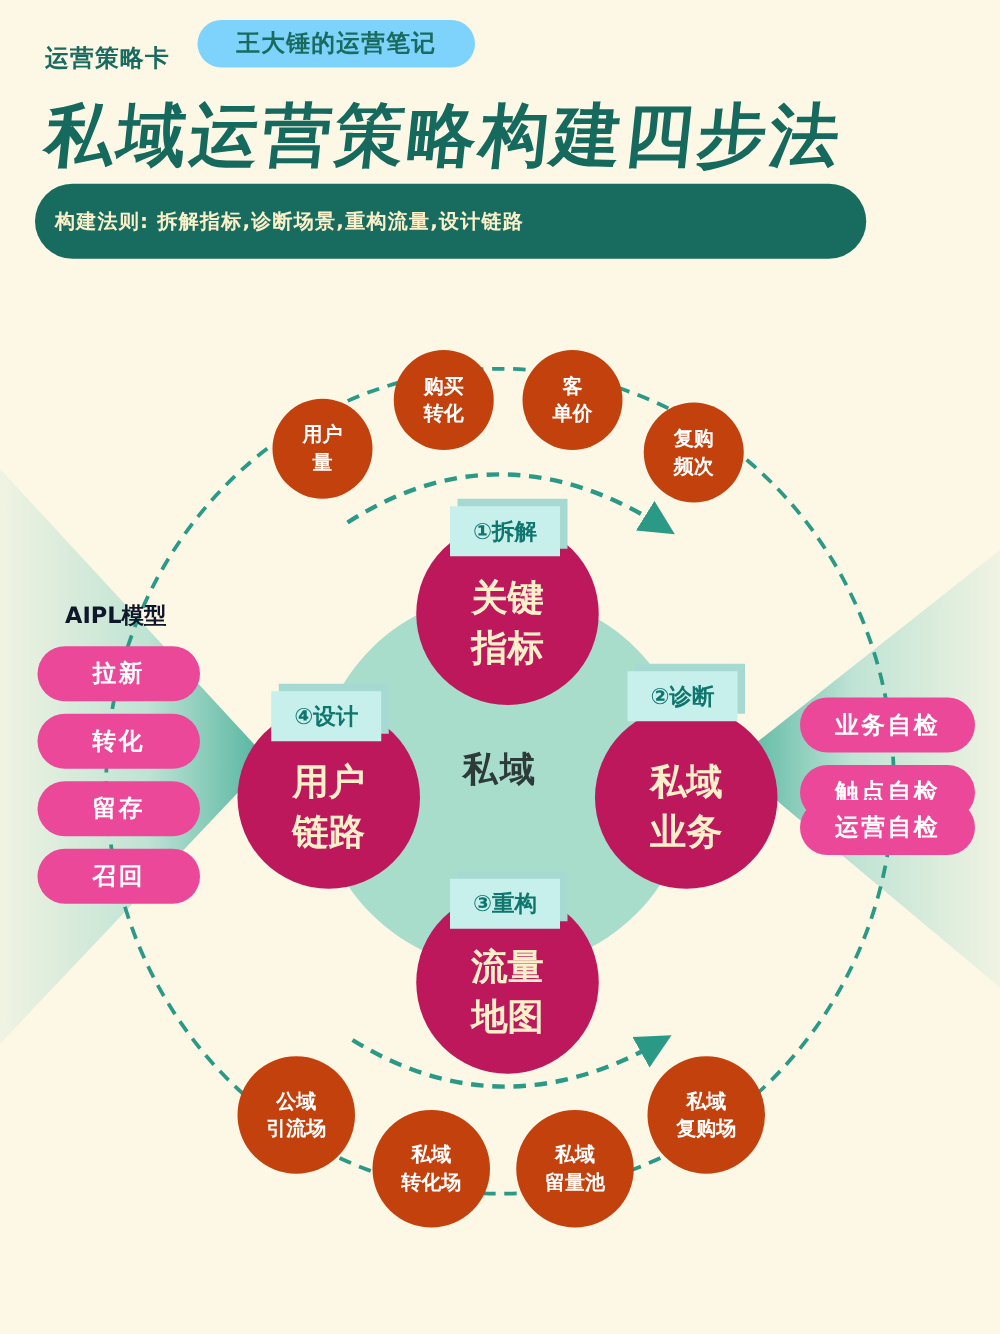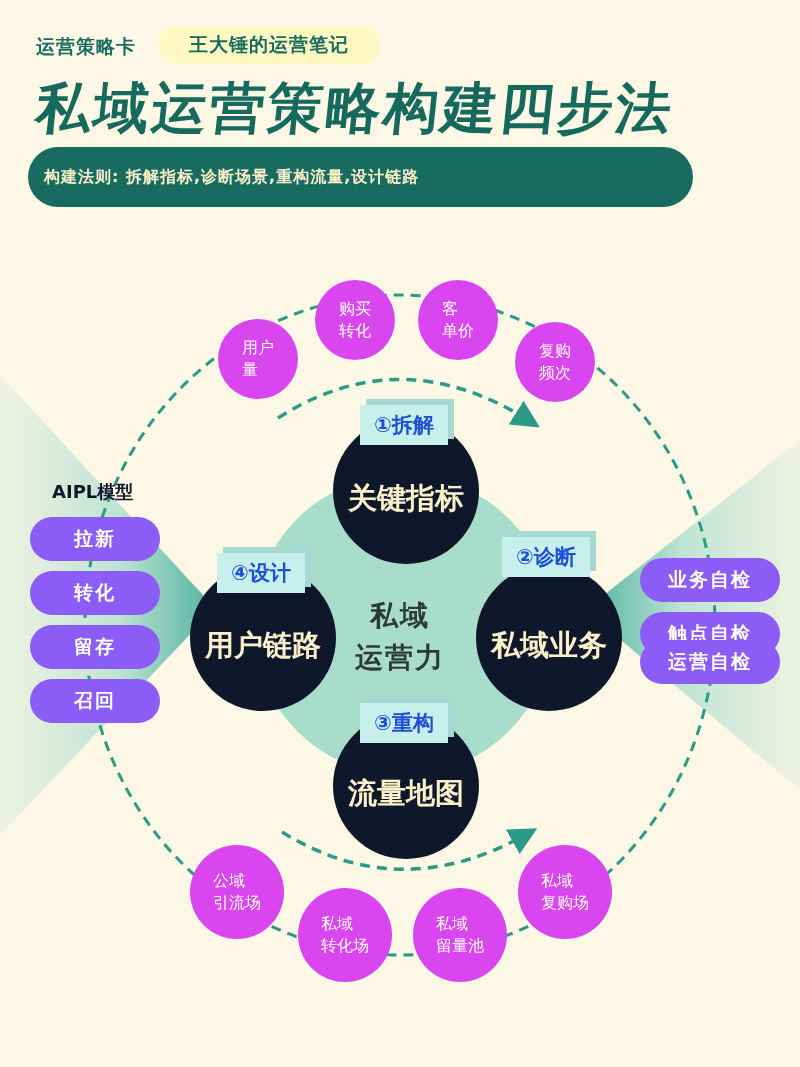--- a/index.html
+++ b/index.html
@@ -11,22 +11,22 @@
     color: #15695d;
   }
   .abs { position: absolute; }
 
   
   .brand {
     left: 36px; top: 34px; font-size: 19px; font-weight: bold;
     color: #1a6b5f; letter-spacing: 1px;
   }
   .author-pill {
-    left: 158px; top: 26px; width: 222px; height: 38px;
-    background: #fef9c3; border-radius: 19px;
+    left: 158px; top: 16px; width: 222px; height: 38px;
+    background: #7dd3fc; border-radius: 19px;
     font-size: 19px; font-weight: bold; color: #1a6b5f;
     display: flex; align-items: center; justify-content: center;
     letter-spacing: 1px;
   }
   .main-title {
     left: 36px; top: 72px; font-size: 55px; font-weight: bold;
     color: #15695d; letter-spacing: 3px; white-space: nowrap;
     transform: skewX(-6deg); transform-origin: left;
   }
   .rule-bar {
@@ -34,52 +34,52 @@
     background: #176c5f; border-radius: 30px;
     display: flex; align-items: center; padding-left: 16px;
     font-size: 16px; font-weight: bold; color: #fbf0c9;
     white-space: nowrap; letter-spacing: 1px;
   }
 
   
   svg.diagram { left: 0; top: 0; width: 800px; height: 1067px; }
 
   .node {
-    border-radius: 50%; background: #d946ef;
+    border-radius: 50%; background: #c2410c;
     display: flex; align-items: center; justify-content: center;
-    color: #ffffff; font-weight: normal;
+    text-align: center; color: #ffffff; font-weight: bold;
     font-size: 16px; line-height: 22px;
   }
   .node span { display: block; }
 
   .big {
-    border-radius: 50%; background: #0f172a;
-    display: flex; flex-direction: row; align-items: center; justify-content: center;
+    border-radius: 50%; background: #be185d;
+    display: flex; flex-direction: column; align-items: center; justify-content: center;
     color: #fbf0c9; font-weight: bold; font-size: 29px; line-height: 40px;
     text-align: center;
   }
 
   .tag {
     height: 40px; background: #c7efec;
     display: flex; align-items: center; justify-content: center;
-    font-size: 21px; font-weight: bold; color: #1d4ed8;
+    font-size: 18px; font-weight: bold; color: #0f766e;
     box-shadow: 6px -6px 0 0 #a7d9d3;
   }
   .tag::after {
     content: ""; position: absolute; right: -6px; bottom: 0; width: 6px; height: 6px;
   }
 
   .center-text {
     left: 340px; top: 595px; width: 120px; text-align: center;
     font-size: 28px; font-weight: bold; color: #2c3b38; line-height: 42px;
     letter-spacing: 2px;
   }
 
   .pill {
-    height: 44px; border-radius: 22px; background: #8b5cf6;
+    height: 44px; border-radius: 22px; background: #ec4899;
     color: #ffffff; font-size: 19px; font-weight: bold;
     display: flex; align-items: center; justify-content: center; letter-spacing: 2px;
   }
   .aipl-label {
     left: 52px; top: 480px; font-size: 18px; font-weight: bold; 
     color: #0f172a;
   }
 </style>
 </head>
 <body>
@@ -162,21 +162,20 @@
 <div class="abs tag" style="left:360px;top:703px;width:88px;">③重构</div>
 
 <div class="abs big" style="left:190px;top:565px;width:146px;height:146px;padding-top:14px;">
   <span>用户</span>
   <span>链路</span>
 </div>
 <div class="abs tag" style="left:217px;top:553px;width:88px;">④设计</div>
 
 <div class="abs center-text">
   <div>私域</div>
-  <div>运营力</div>
 </div>
 
 <div class="abs aipl-label">AIPL模型</div>
 <div class="abs pill" style="left:30px;top:517px;width:130px;">拉新</div>
 <div class="abs pill" style="left:30px;top:571px;width:130px;">转化</div>
 <div class="abs pill" style="left:30px;top:625px;width:130px;">留存</div>
 <div class="abs pill" style="left:30px;top:679px;width:130px;">召回</div>
 
 <div class="abs pill" style="left:640px;top:558px;width:140px;">业务自检</div>
 <div class="abs pill" style="left:640px;top:612px;width:140px;text-decoration:underline;">触点自检</div>

